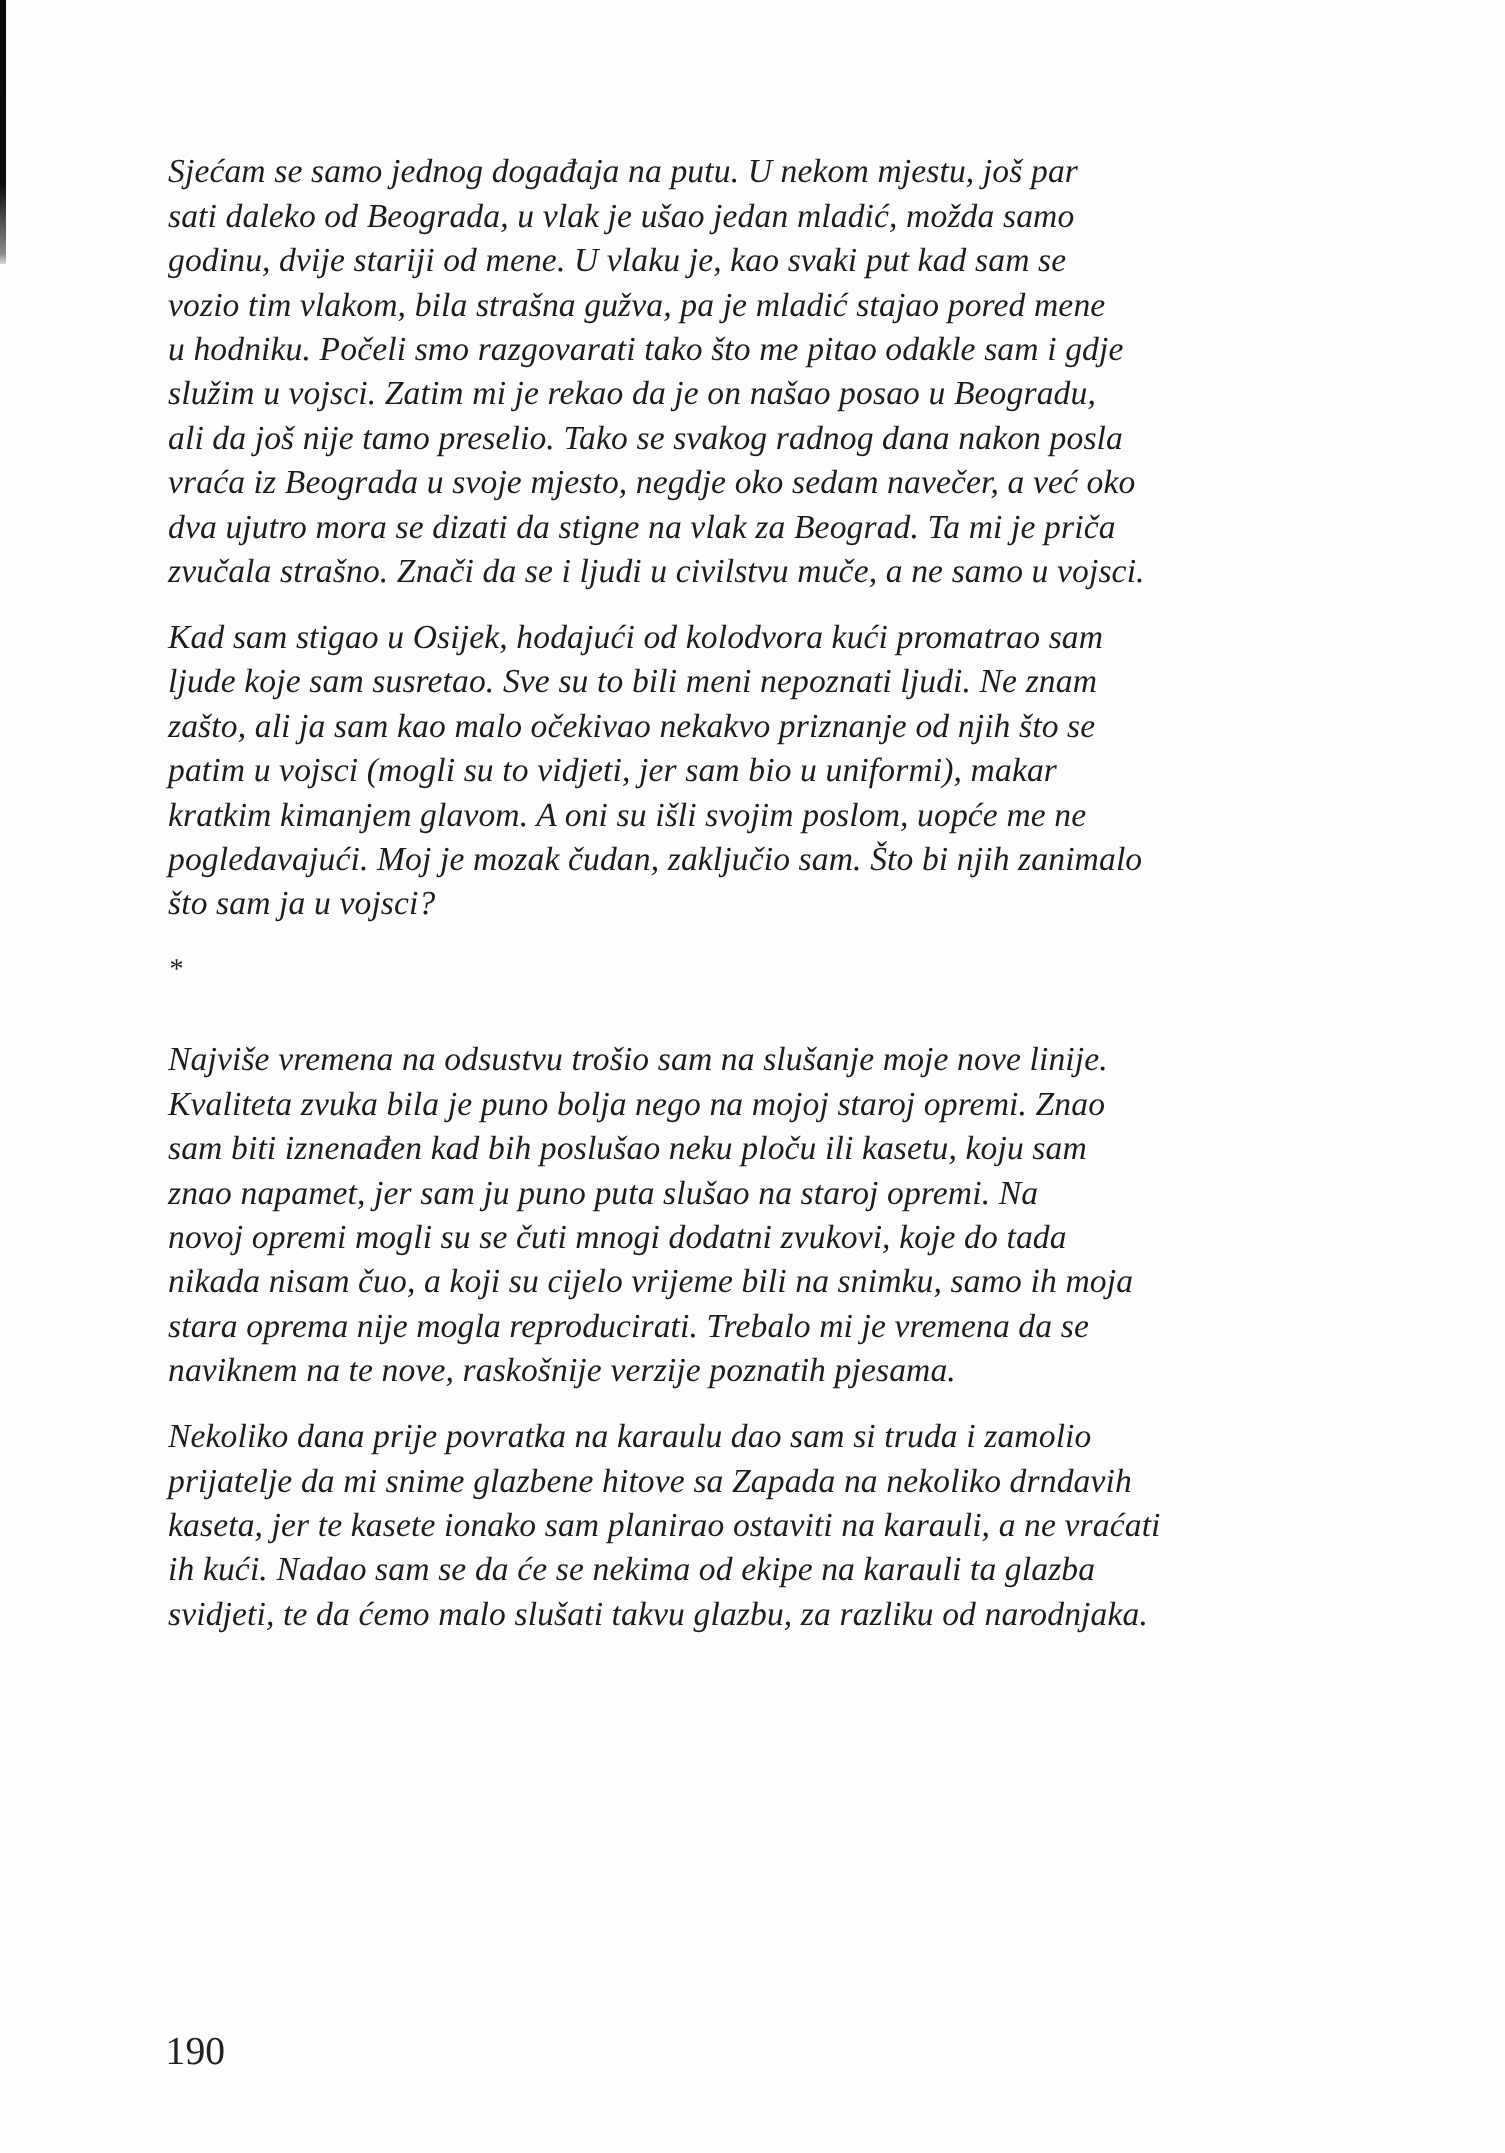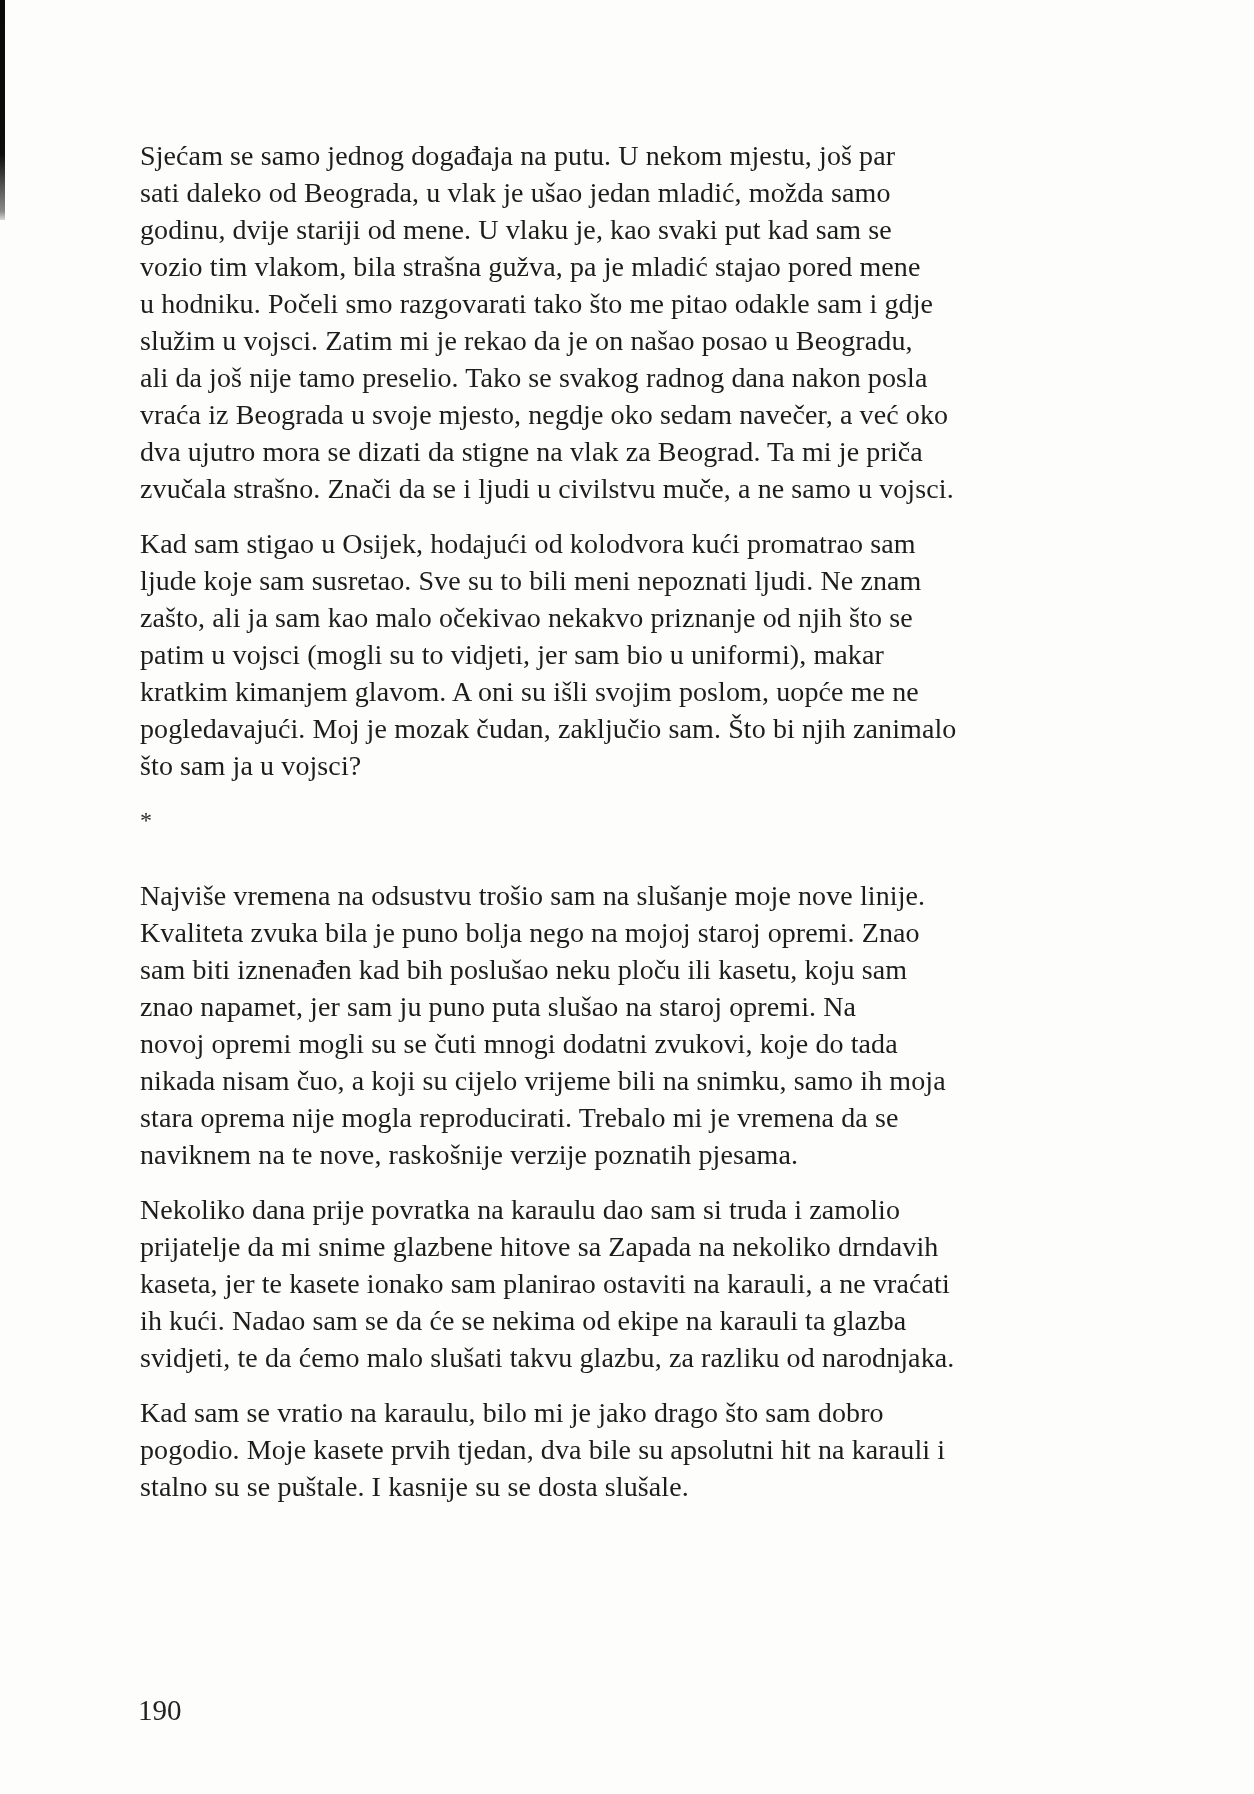--- a/index.html
+++ b/index.html
@@ -19,41 +19,42 @@
     position: absolute;
     left: 0;
     top: 0;
     width: 5px;
     height: 220px;
     background: linear-gradient(to bottom, #0a0a0a 0%, #0d0d0d 70%, #8a8a8a 96%, #d9d9d9 100%);
   }
   .content {
     position: absolute;
     left: 140px;
-    top: 137px;
+    top: 125px;
     width: 1100px;
+    font-style: italic;
   }
   .para {
     margin: 0 0 18px 0;
     font-size: 28px;
     line-height: 37px;
     white-space: pre-line;
     letter-spacing: 0.1px;
   }
   .separator {
     margin: 6px 0 38px 0;
     font-size: 24px;
     line-height: 37px;
     color: #2a2a2a;
   }
   .page-number {
     position: absolute;
     left: 138px;
     top: 1692px;
-    font-size: 29px;
+    font-size: 33px;
     line-height: 37px;
     color: #222222;
   }
 </style>
 </head>
 <body>
 
 <div class="scan-bar"></div>
 
 <div class="content">
@@ -81,18 +82,15 @@
 znao napamet, jer sam ju puno puta slušao na staroj opremi. Na
 novoj opremi mogli su se čuti mnogi dodatni zvukovi, koje do tada
 nikada nisam čuo, a koji su cijelo vrijeme bili na snimku, samo ih moja
 stara oprema nije mogla reproducirati. Trebalo mi je vremena da se
 naviknem na te nove, raskošnije verzije poznatih pjesama.</p>
   <p class="para">Nekoliko dana prije povratka na karaulu dao sam si truda i zamolio
 prijatelje da mi snime glazbene hitove sa Zapada na nekoliko drndavih
 kaseta, jer te kasete ionako sam planirao ostaviti na karauli, a ne vraćati
 ih kući. Nadao sam se da će se nekima od ekipe na karauli ta glazba
 svidjeti, te da ćemo malo slušati takvu glazbu, za razliku od narodnjaka.</p>
-  <p class="para">Kad sam se vratio na karaulu, bilo mi je jako drago što sam dobro
-pogodio. Moje kasete prvih tjedan, dva bile su apsolutni hit na karauli i
-stalno su se puštale. I kasnije su se dosta slušale.</p>
 </div>
 
 <div class="page-number">190</div>
 
 </body></html>

